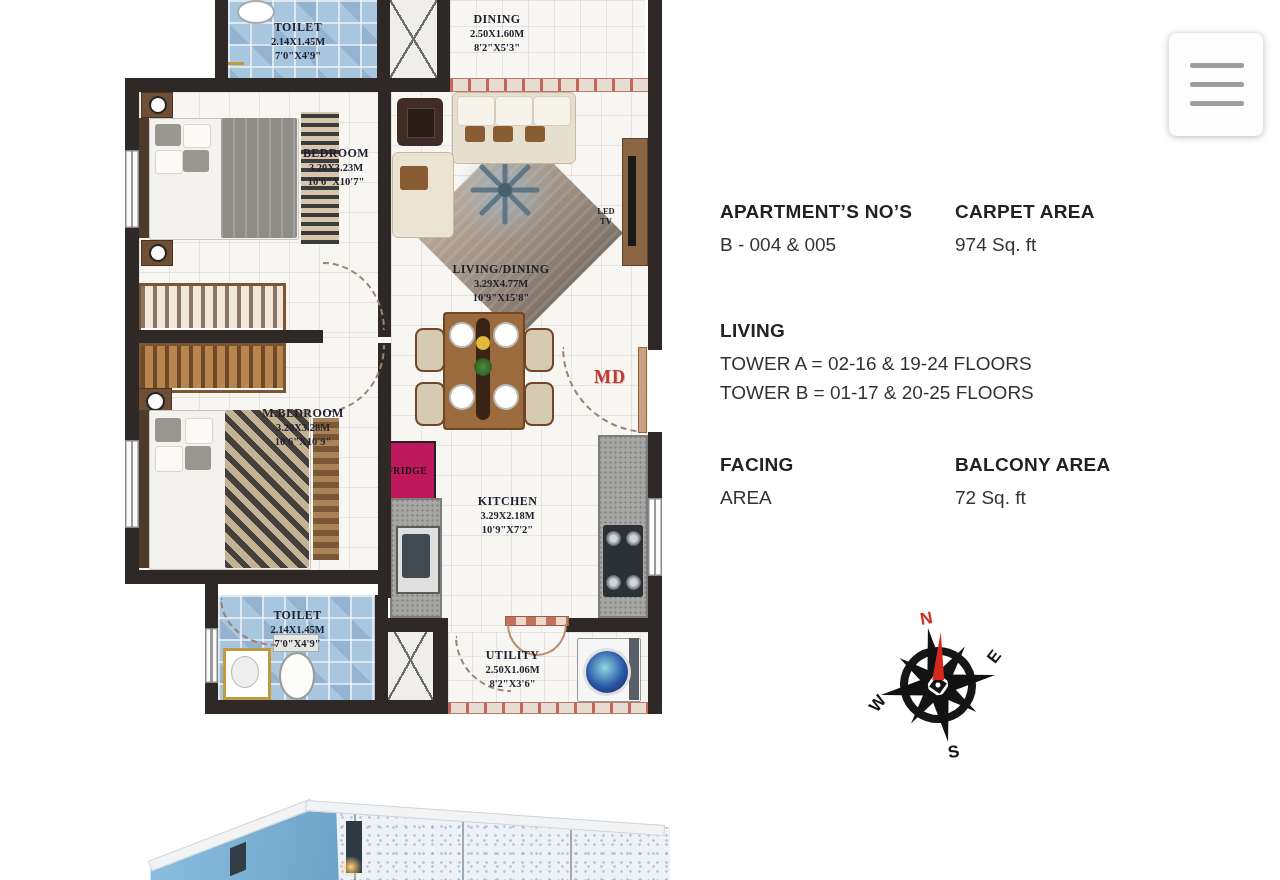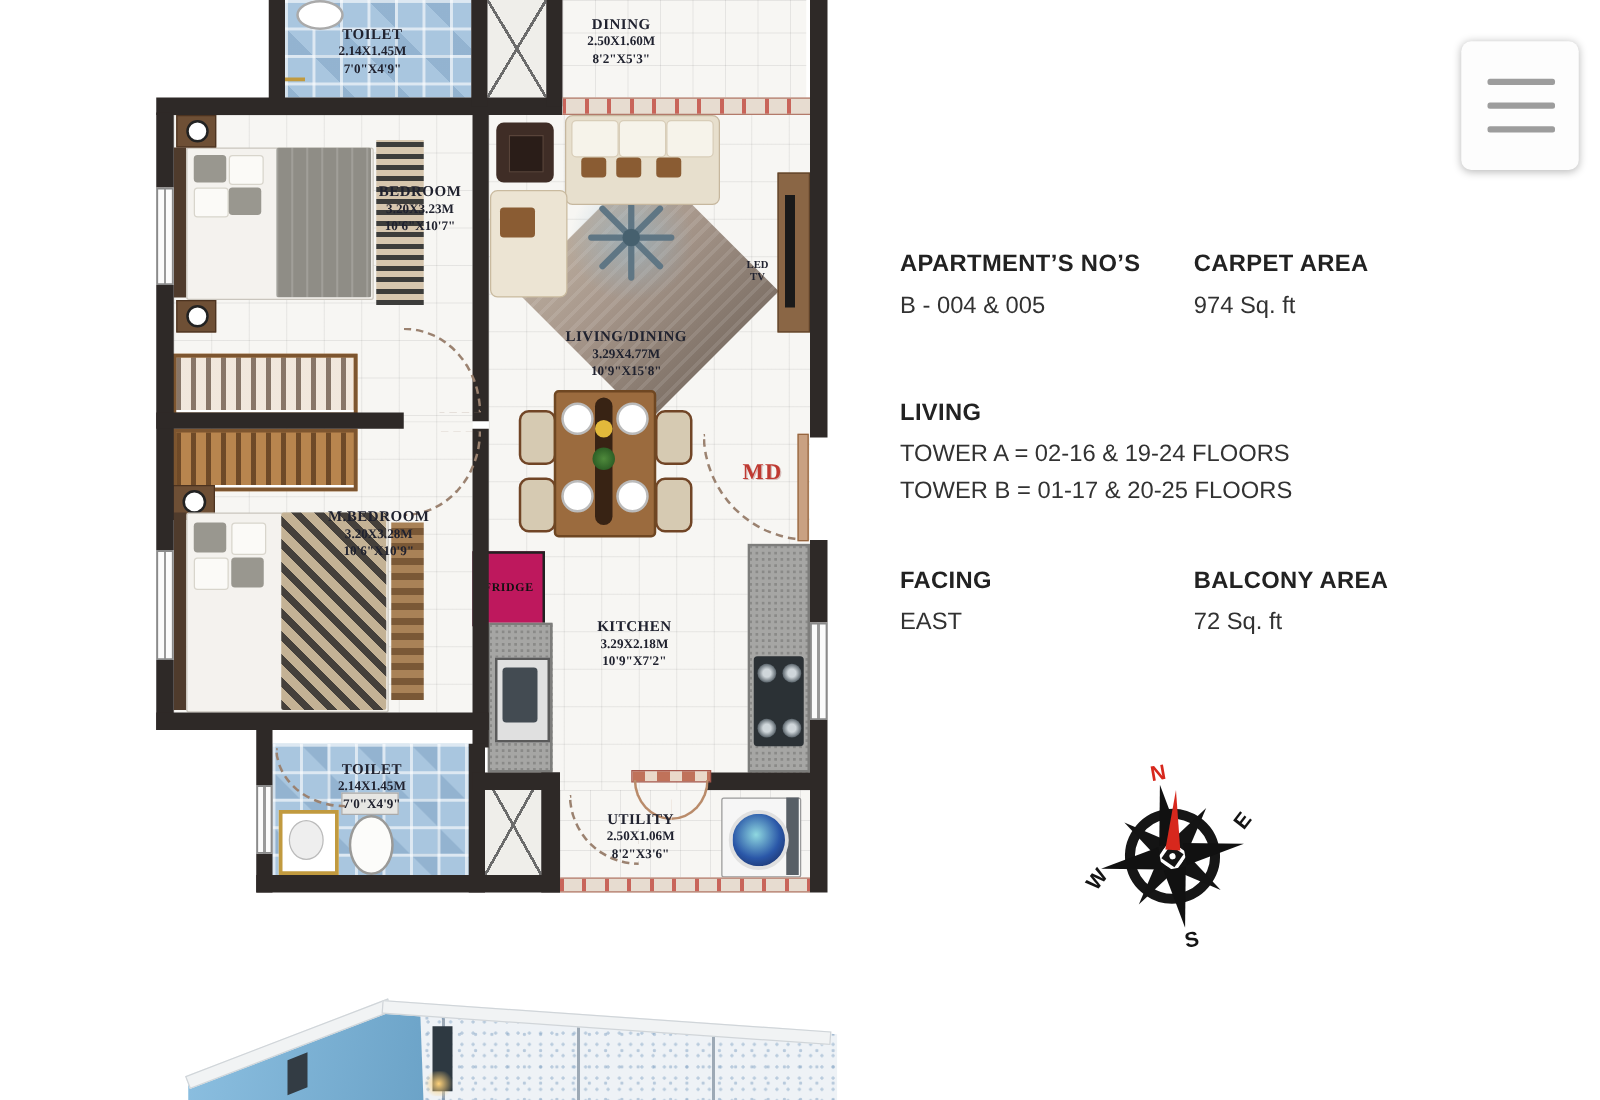--- a/index.html
+++ b/index.html
@@ -257,21 +257,21 @@
     <span class="t">CARPET AREA</span>
     <span class="v" style="display:block">974 Sq. ft</span>
   </div>
   <div class="sec" style="left:720px;top:280px">
     <span class="t">LIVING</span>
     <span class="v" style="display:block">TOWER A = 02-16 &amp; 19-24 FLOORS</span>
     <span class="v" style="display:block">TOWER B = 01-17 &amp; 20-25 FLOORS</span>
   </div>
   <div class="sec" style="left:720px;top:414px">
     <span class="t">FACING</span>
-    <span class="v" style="display:block">EAST</span>
+    <span class="v" style="display:block">AREA</span>
   </div>
   <div class="sec" style="left:955px;top:414px">
     <span class="t">BALCONY AREA</span>
     <span class="v" style="display:block">72 Sq. ft</span>
   </div>
 
   <div class="a" style="left:858px;top:600px;width:160px;height:170px">
     <svg width="160" height="170" viewBox="-80 -85 160 170">
       <g transform="rotate(-10)">
         <circle r="34" fill="none" stroke="#161616" stroke-width="8"></circle>

